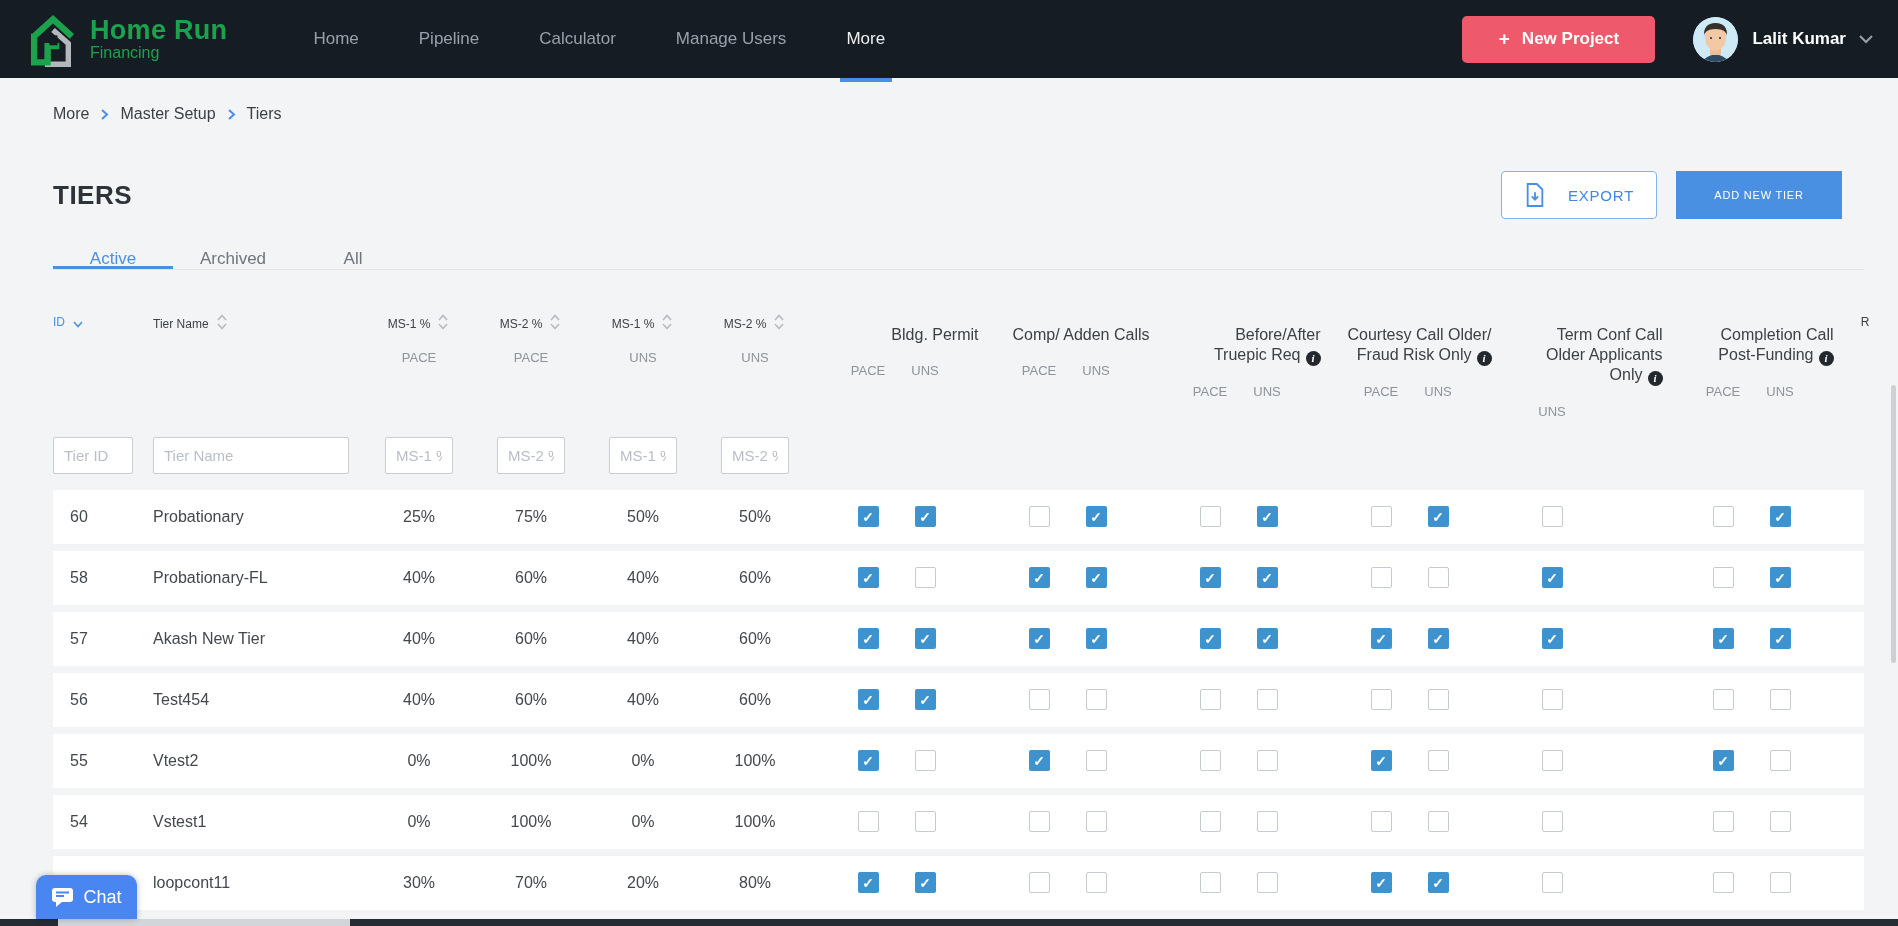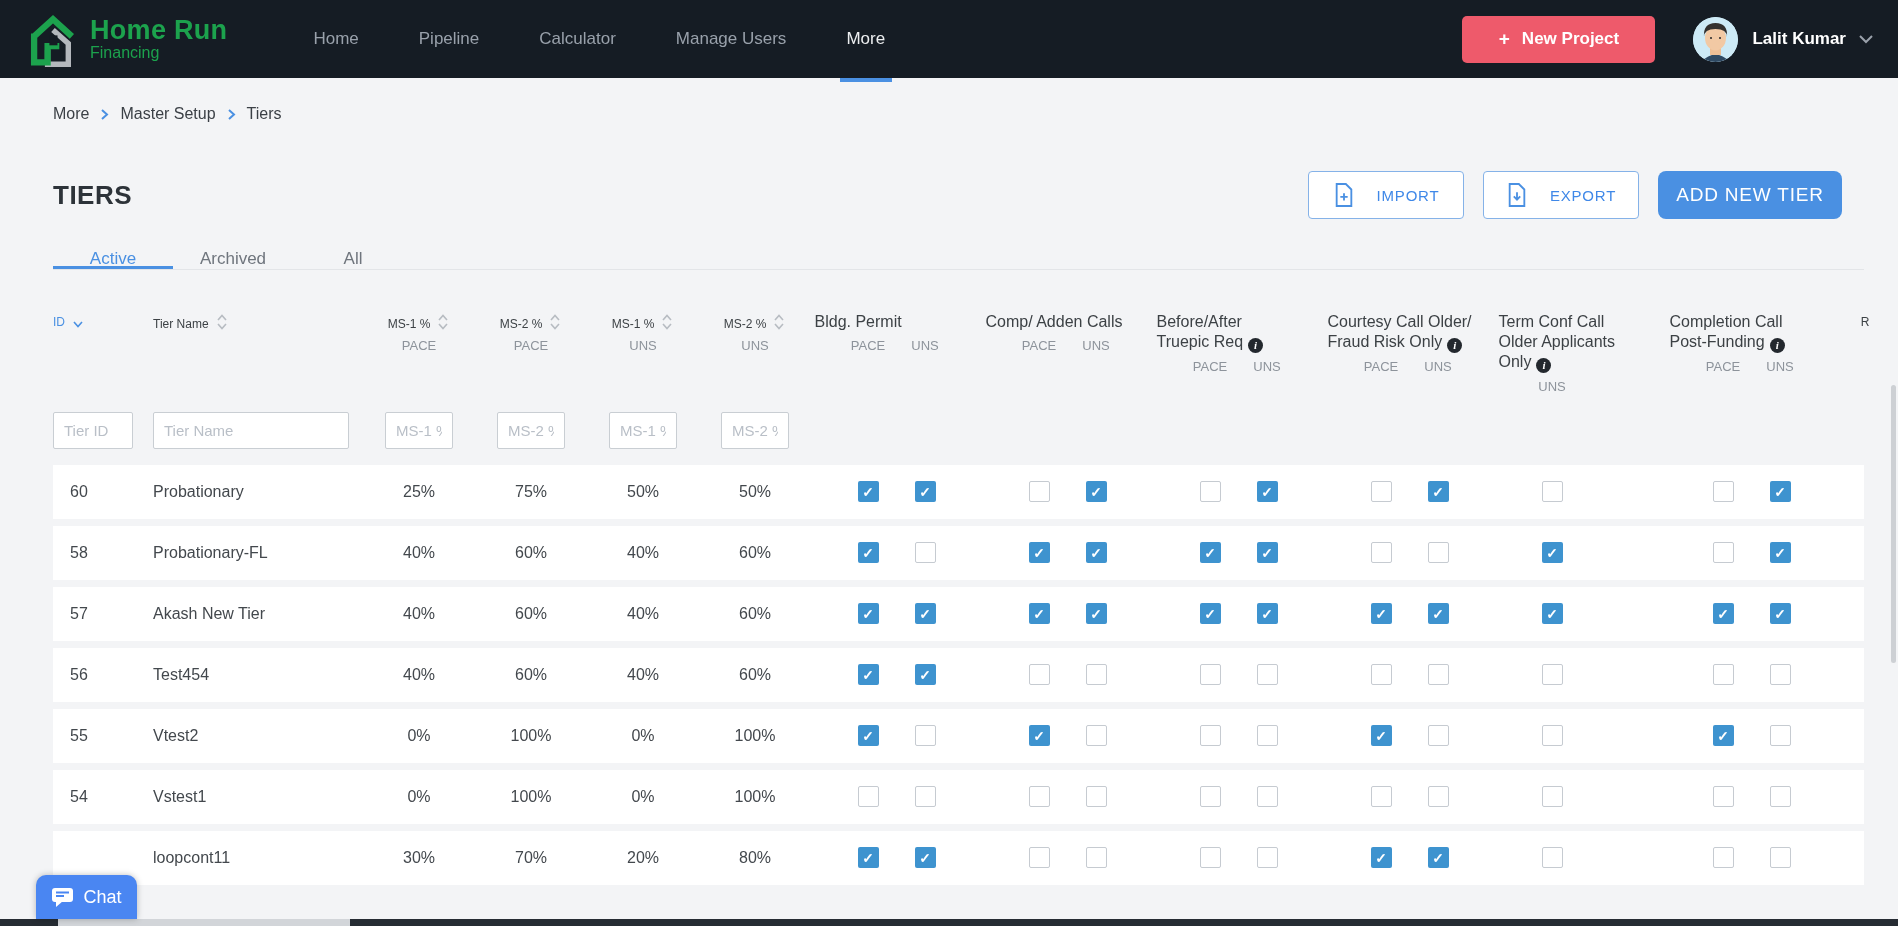--- a/index.html
+++ b/index.html
@@ -24,40 +24,40 @@
 
 
 .content{padding:0 0 0 53px;width:1898px}
 .breadcrumb{padding-top:27px;display:flex;align-items:center;font-size:16px;color:#3b4046;font-weight:500;gap:11px}
 .crumb{cursor:pointer}
 .crumb-sep{display:flex;margin-top:1px}
 .titlerow{display:flex;align-items:center;justify-content:space-between;margin-top:48px;height:48px;padding-right:56px}
 h1{font-size:26px;color:#2d3339;letter-spacing:.5px;font-weight:bold}
 .actions{display:flex;gap:19px}
 .btn-outline{width:156px;height:48px;background:#fff;border:1px solid #85b2e8;border-radius:4px;color:#3f88e8;font-size:15px;font-weight:500;letter-spacing:.8px;display:flex;align-items:center;justify-content:center;gap:22px;cursor:pointer;font-family:inherit}
-.btn-solid{width:184px;height:48px;background:#4a90e2;border:none;border-radius:8px;color:#fff;font-size:19px;font-weight:500;letter-spacing:.8px;cursor:pointer;font-family:inherit}
+.btn-solid{width:166px;height:48px;background:#4a90e2;border:none;border-radius:0;color:#fff;font-size:11px;font-weight:500;letter-spacing:.8px;cursor:pointer;font-family:inherit}
 
 
 .tabs{display:flex;margin-top:30px}
 .tab{width:120px;text-align:center;font-size:17px;font-weight:500;color:#6f757d;position:relative;cursor:pointer}
 .tab.active{color:#4a90e2}
 .tab.active::after{content:"";position:absolute;left:0;right:0;bottom:0;height:3px;background:#4a90e2}
 .tabs-divider{height:1px;background:#e3e5e8;width:1811px}
 
 
 .thead{display:flex;margin-top:42px;align-items:flex-start;width:1840px}
 .c-id{width:100px;flex:none}
 .c-name{width:210px;flex:none}
 .c-ms{width:112px;flex:none;text-align:center}
 .c-grp{width:171px;flex:none}
 .c-r{width:56px;flex:none;text-align:center;overflow:hidden}
 .h-label{font-size:12px;color:#3c4145;font-weight:500}
 .h-label.sorted{color:#4a90e2}
-.h-lines{width:164px;margin:0 auto;text-align:left;line-height:20px;font-size:16px;color:#3c4145;font-weight:500}
-.h-sub{font-size:13px;color:#8d939b;margin-top:6px;font-weight:500}
+.h-lines{width:164px;margin:13px auto;text-align:right;line-height:20px;font-size:16px;color:#3c4145;font-weight:500}
+.h-sub{font-size:13px;color:#8d939b;margin-top:18px;font-weight:500}
 .pair{display:flex;justify-content:center}
 .slot{width:57px;display:flex;justify-content:center}
 .sorticon{display:inline-block;vertical-align:-4px;margin-left:6px}
 .info{display:inline-flex;align-items:center;justify-content:center;width:15px;height:15px;border-radius:50%;background:#23282e;color:#fff;font-size:11px;font-weight:bold;font-family:"Liberation Serif",serif;font-style:italic;margin-left:5px;vertical-align:-2px}
 
 .filters{display:flex;margin-top:18px;align-items:center;width:1840px}
 .filters .c-ms{display:flex;justify-content:center}
 .filters input{height:37px;border:1px solid #c9ced3;border-radius:2px;font-size:15px;color:#444;padding:0 10px;background:#fff;font-family:inherit;outline:none}
 .filters input::placeholder{color:#b9bfc7}
 .fin-id{width:80px}
@@ -140,29 +140,20 @@
       <span class="crumb">Tiers</span>
     </div>
 
   <div class="titlerow">
     <h1>TIERS</h1>
     <div class="actions">
       <button class="btn-outline">
         <span style="display:flex">
           <svg width="22" height="26" viewBox="0 0 24 28">
               <path d="M4 2 H14 L20 8 V26 H4 Z" fill="none" stroke="#4a90e2" stroke-width="2"></path>
-              <path d="M12 12 V20 M8 16 H16" stroke="#4a90e2" stroke-width="2"></path>
-            </svg>
-        </span>
-        <span>IMPORT</span>
-      </button>
-      <button class="btn-outline">
-        <span style="display:flex">
-          <svg width="22" height="26" viewBox="0 0 24 28">
-              <path d="M4 2 H14 L20 8 V26 H4 Z" fill="none" stroke="#4a90e2" stroke-width="2"></path>
               <path d="M12 11 V19 M8.5 15.5 L12 19 L15.5 15.5" stroke="#4a90e2" stroke-width="2" fill="none"></path>
             </svg>
         </span>
         <span>EXPORT</span>
       </button>
       <button class="btn-solid">
         <span>ADD NEW TIER</span>
       </button>
     </div>
   </div>

